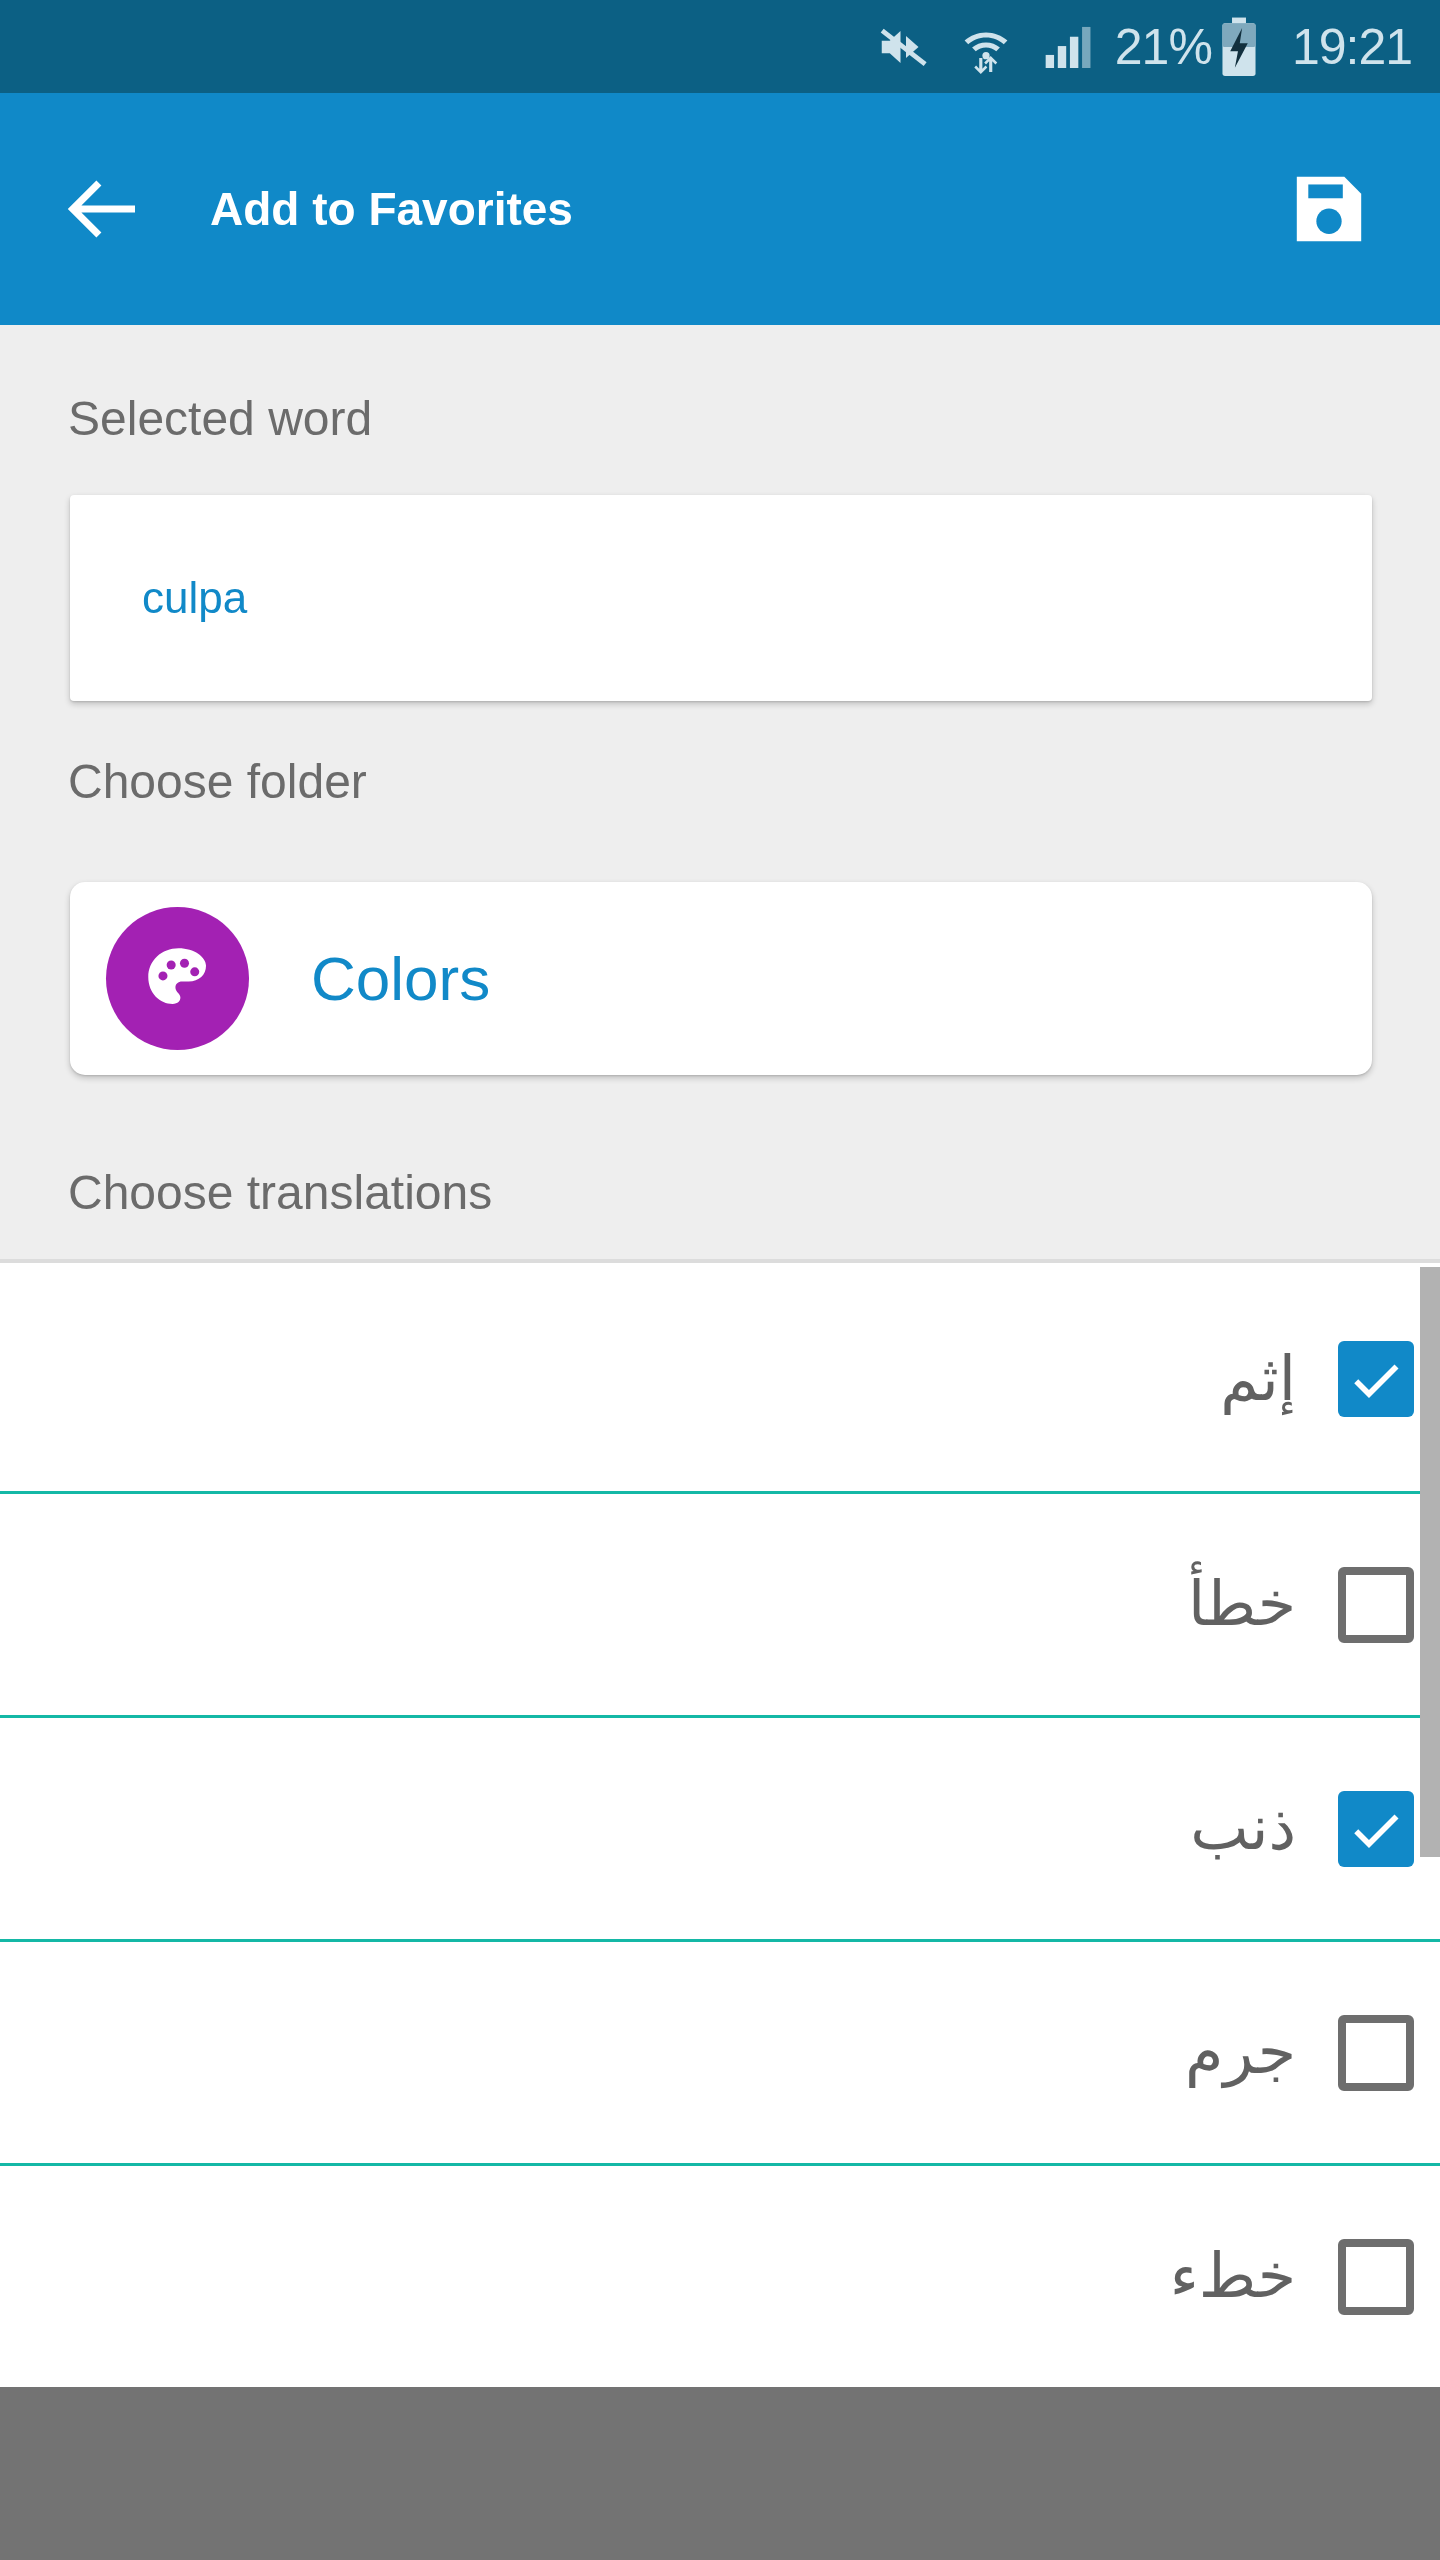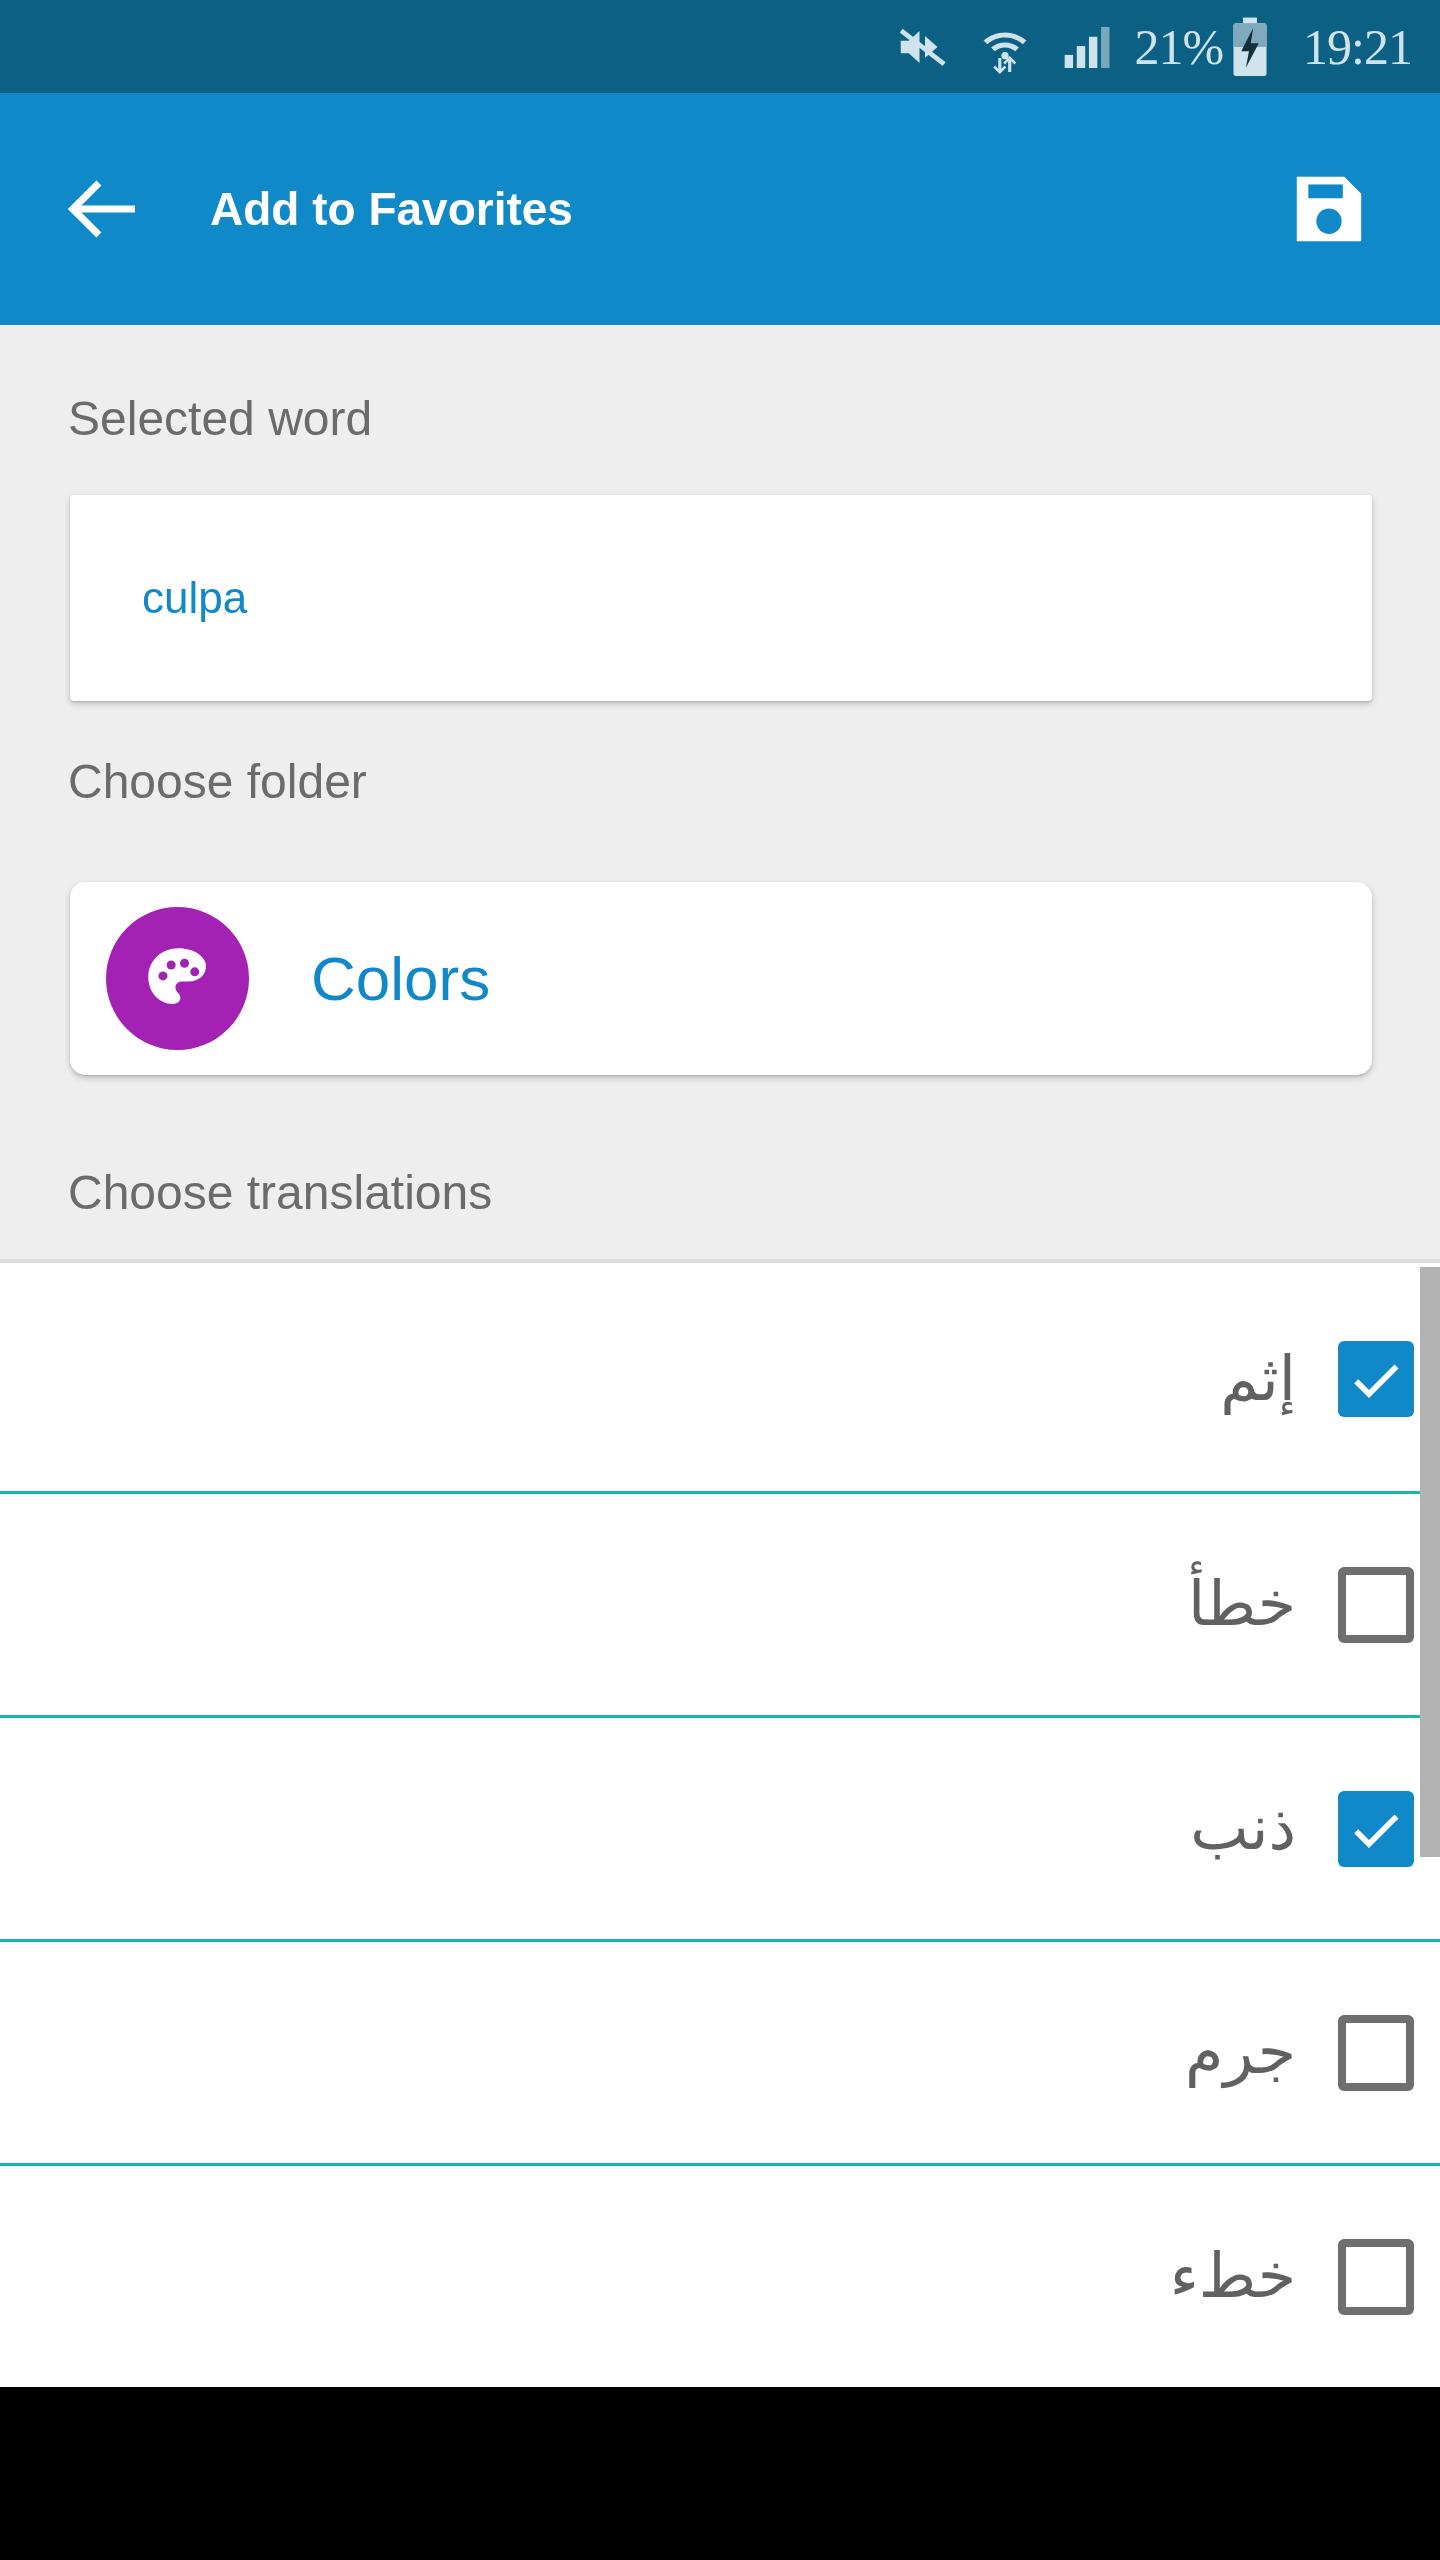--- a/index.html
+++ b/index.html
@@ -38,21 +38,20 @@
     align-items: center;
     justify-content: center;
     height: 60px;
   }
   #status-battery-text, #status-clock {
     color: #cfe3ec;
     font-size: 50px;
     font-weight: 400;
     letter-spacing: -1px;
     line-height: 1;
-    font-family: Liberation Serif, serif;
   }
   #status-battery-text { margin-left: 18px; margin-right: 4px; }
   #status-clock { margin-left: 30px; }
 
   
   #app-bar {
     position: absolute;
     top: 93px; left: 0;
     width: 1440px;
     height: 232px;
@@ -153,21 +152,21 @@
     font-size: 62px;
     margin-left: 62px;
   }
 
   
   #translations-list {
     position: absolute;
     top: 1267px; left: 0;
     width: 1440px;
     height: 1293px;
-    background: #000000;
+    background: #737373;
     overflow: hidden;
   }
 
   .translation-row {
     position: relative;
     height: 224px;
     display: flex;
     align-items: center;
     justify-content: flex-end;
     padding-right: 26px;

